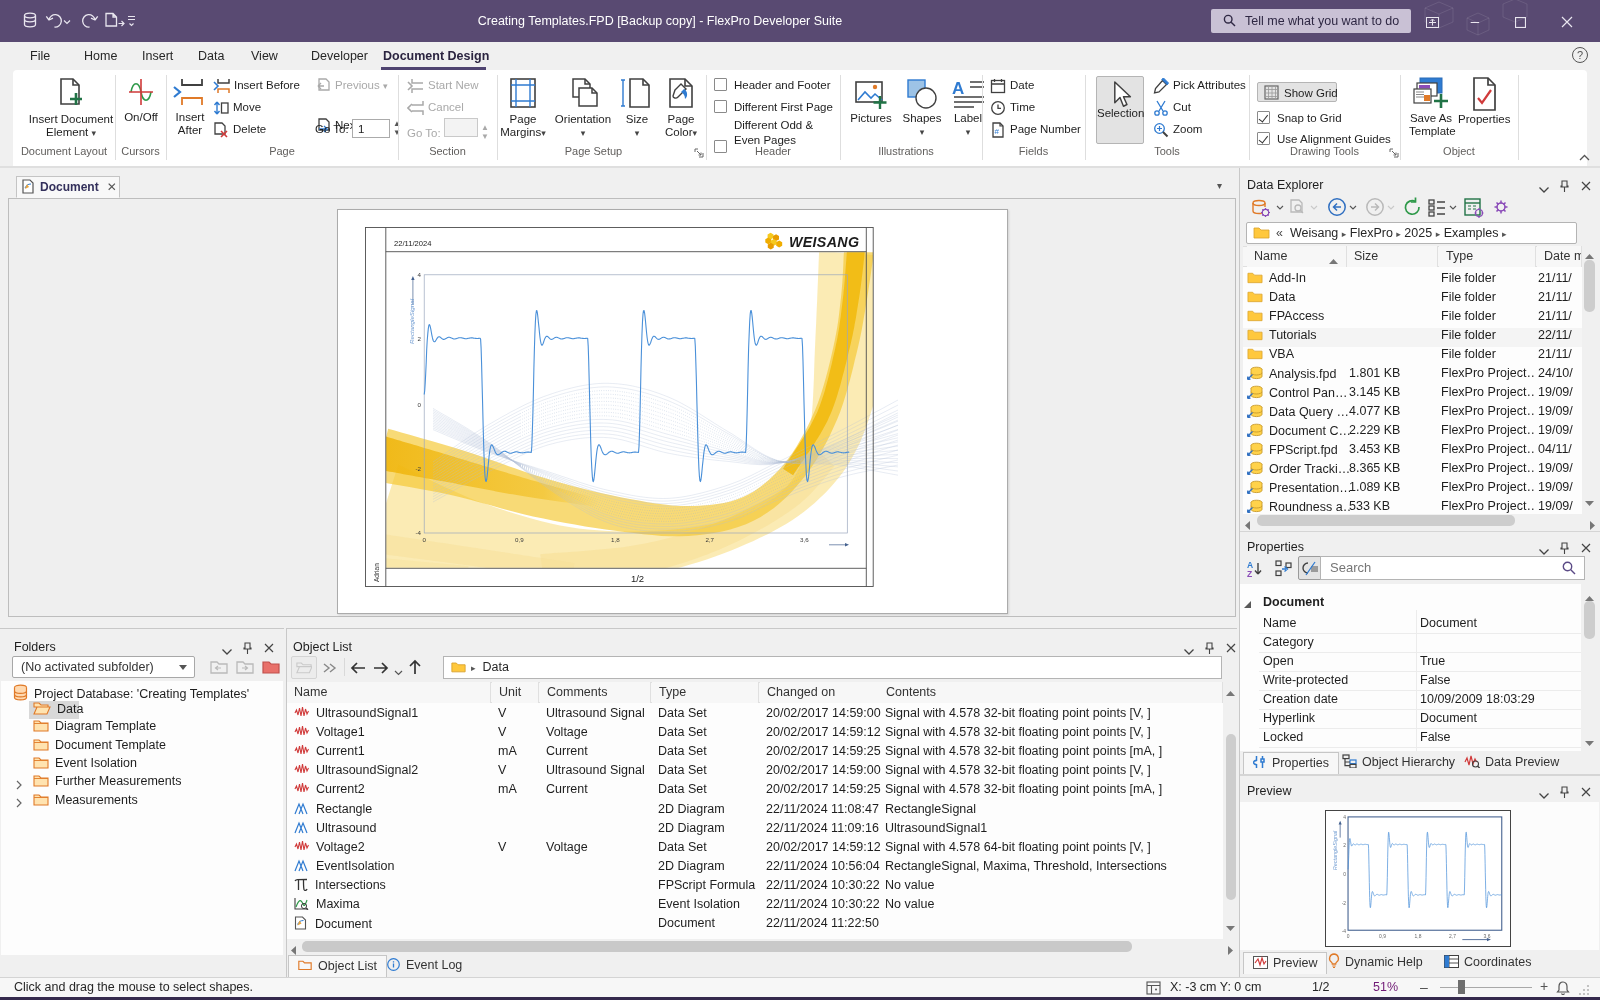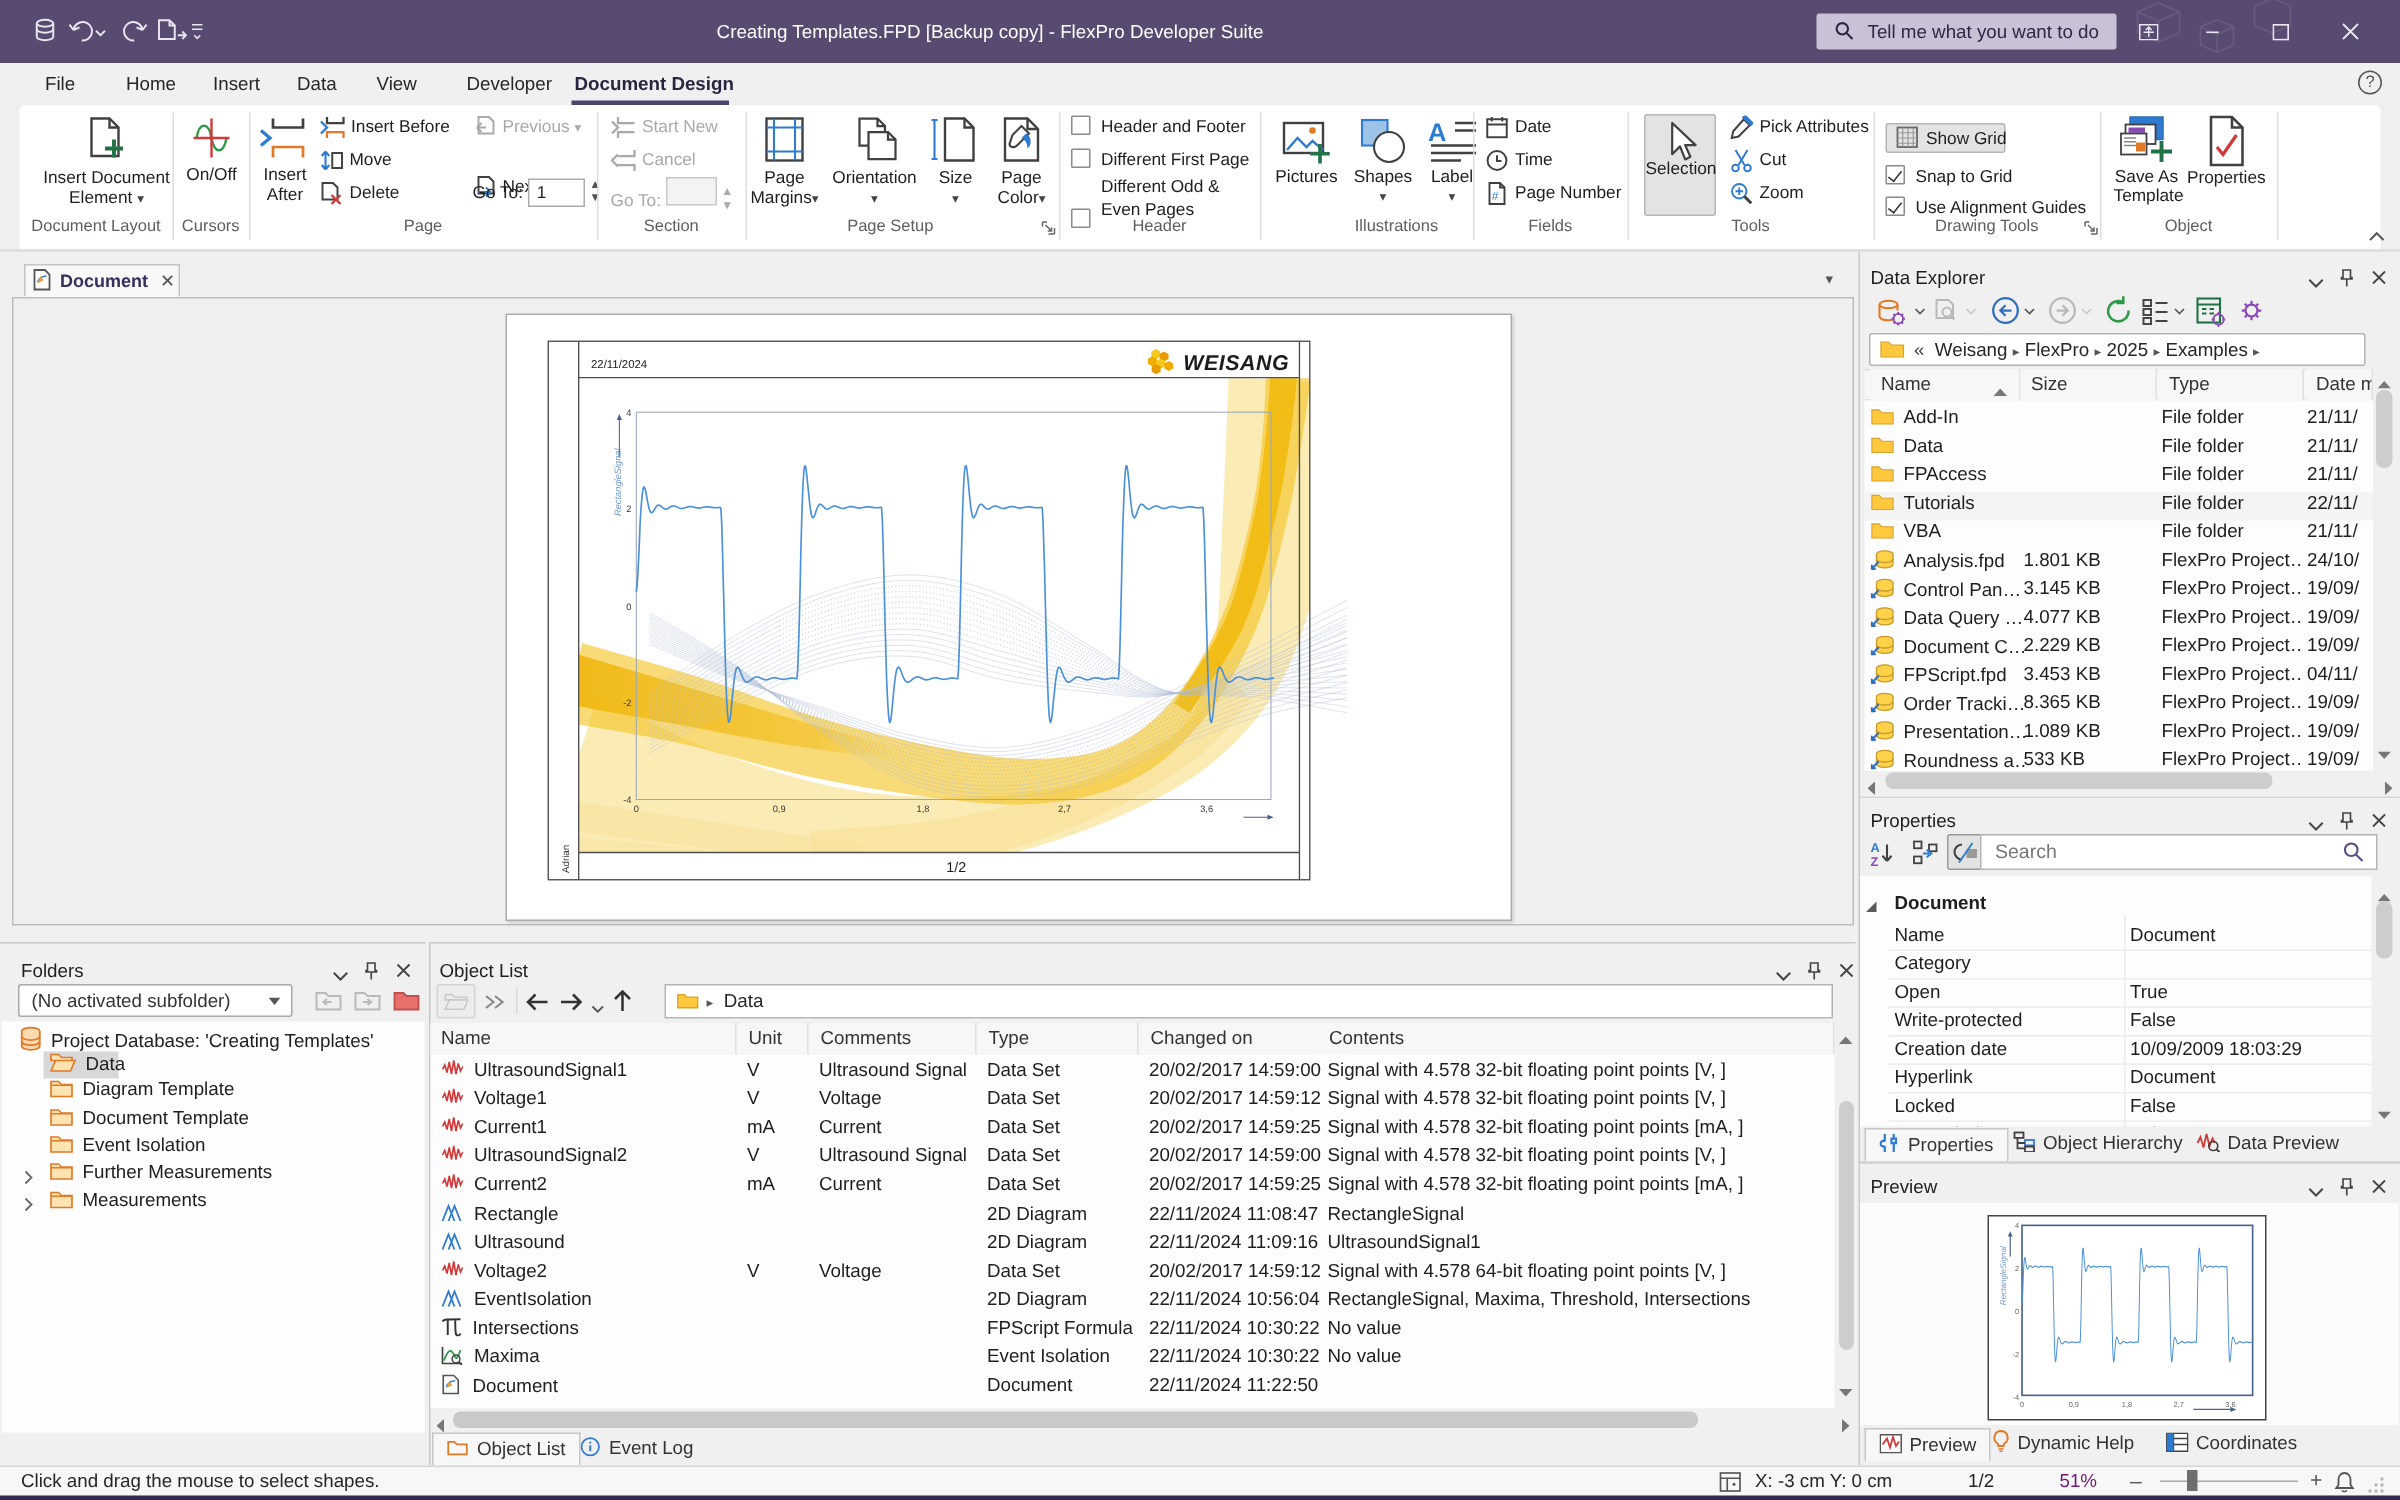--- a/index.html
+++ b/index.html
@@ -172,21 +172,21 @@
           <path d="M27,20 v13 M20.5,26.5 h13" stroke="#217346" stroke-width="2.4"></path>
         </svg><div class="blab" style="margin-top:0">Pictures</div></div>
       <div class="bigbtn" style="left:885px;width:48px"><svg width="36" height="36" viewBox="0 0 36 36">
           <rect x="4" y="4" width="17" height="17" fill="#9dc3e6" stroke="#2f7bd1" stroke-width="1.4"></rect>
           <circle cx="22" cy="22" r="10" fill="#fff" stroke="#404040" stroke-width="1.4"></circle>
         </svg><div class="blab" style="margin-top:0">Shapes<br><span class="dd">▾</span></div></div>
       <div class="bigbtn" style="left:935px;width:40px"><svg width="36" height="36" viewBox="0 0 36 36">
           <text x="2" y="18" font-size="17" font-weight="bold" fill="#2f7bd1" font-family="Liberation Sans">A</text>
           <path d="M20,6 h14 M20,11 h14 M4,21 h30 M4,26 h30 M4,31 h20" stroke="#404040" stroke-width="1.7"></path>
         </svg><div class="blab" style="margin-top:0">Label<br><span class="dd">▾</span></div></div>
-      <div class="glabel" style="left:847px;width:142px">Illustrations</div>
+      <div class="glabel" style="left:822px;width:142px">Illustrations</div>
       <div class="rsep" style="left:969px"></div>
       <div class="srow" style="left:977px;top:4px"><svg width="16" height="16" viewBox="0 0 16 16">
           <rect x="1.5" y="2.5" width="13" height="12" fill="none" stroke="#404040" stroke-width="1.3"></rect>
           <path d="M1.5,6 h13 M4.5,1 v3 M11.5,1 v3" stroke="#404040" stroke-width="1.3"></path>
         </svg>Date</div>
       <div class="srow" style="left:977px;top:26px"><svg width="16" height="16" viewBox="0 0 16 16">
           <circle cx="8" cy="8" r="6.3" fill="none" stroke="#404040" stroke-width="1.3"></circle>
           <path d="M8,4.5 v3.8 h3" fill="none" stroke="#404040" stroke-width="1.3"></path>
         </svg>Time</div>
       <div class="srow" style="left:977px;top:48px"><svg width="16" height="16" viewBox="0 0 16 16">

